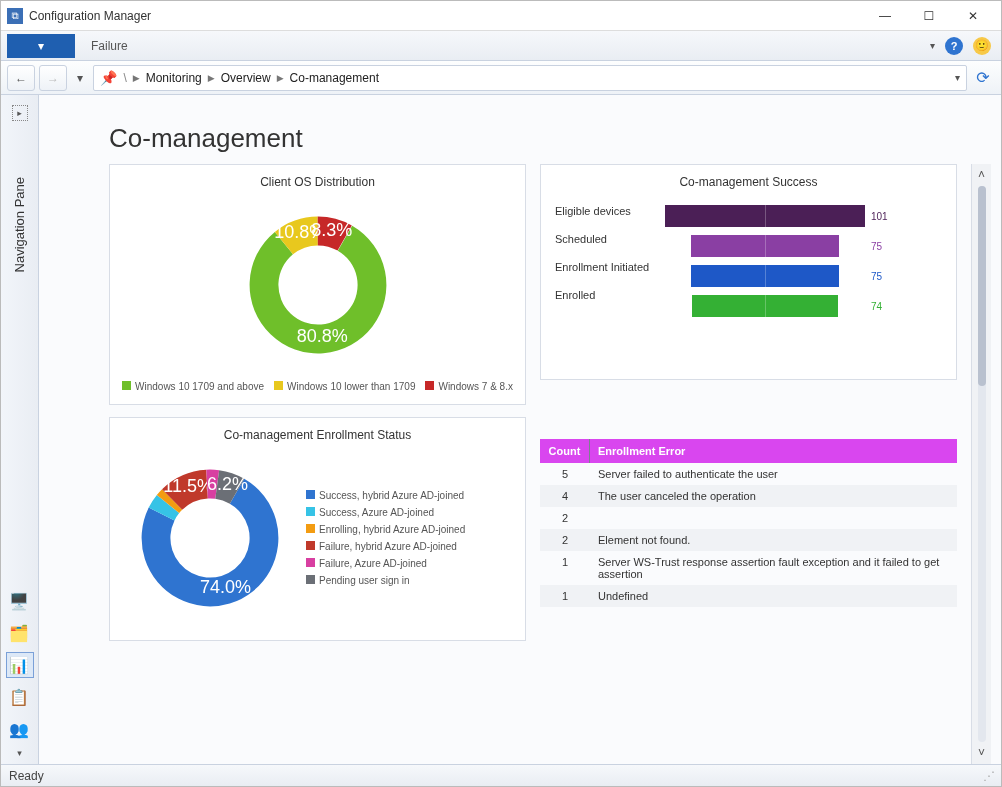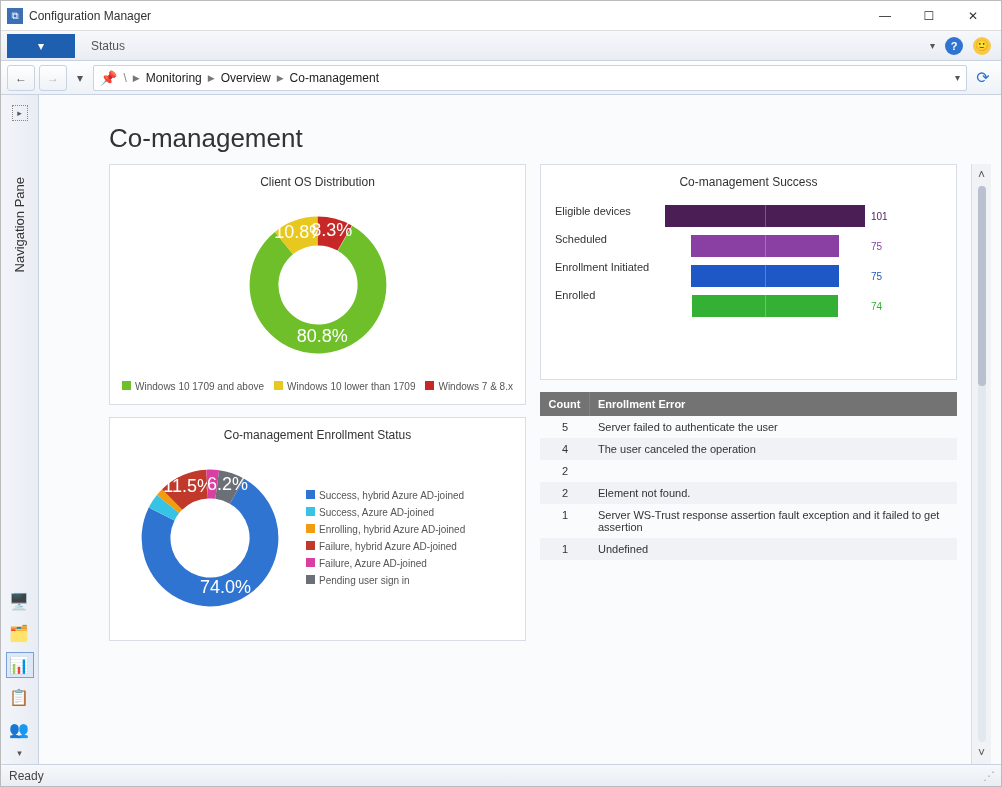--- a/index.html
+++ b/index.html
@@ -146,22 +146,23 @@
   .funnel-card .funnel-body { display:flex; gap:10px; padding:10px 4px; }
   .funnel-labels { display:flex;flex-direction:column;gap:16px;font-size:11px;color:#333;width:100px; }
   .funnel-bars { flex:1; display:flex;flex-direction:column;gap:8px; }
   .fbar-row { display:flex;align-items:center;gap:6px; }
   .fbar { height:22px; position:relative; }
   .fbar .inner-line { position:absolute;top:0;bottom:0;left:50%;width:1px;background:rgba(255,255,255,0.25); }
   .fval { font-size:10px; }
   
   .err-table { font-size:11px; }
   .err-table .thead {
-    display:flex; background:#737373; color:#fff;
+    display:flex; background:#d946ef; color:#fff;
     font-weight:600;
+    margin-top:47px;
   }
   .err-table .thead .c1 { width:50px;padding:6px 8px;border-right:1px solid #7a838d;text-align:center; }
   .err-table .thead .c2 { flex:1;padding:6px 8px; }
   .err-table .trow { display:flex; }
   .err-table .trow:nth-child(even){ background:#f0f2f5; }
   .err-table .trow .c1 { width:50px;padding:5px 8px;text-align:center;color:#333; }
   .err-table .trow .c2 { flex:1;padding:5px 8px;color:#333; }
   
   .scroll-gutter {
     width:20px; background:#f0f2f5; border-left:1px solid #d8dde6;
@@ -189,21 +190,21 @@
     <div class="win-btn">—</div>
     <div class="win-btn">☐</div>
     <div class="win-btn">✕</div>
   </div>
 </div>
 
 <div class="ribbon">
   <div class="menu-drop">
     <span>▾</span>
   </div>
-  <span class="search-label">Status</span>
+  <span class="search-label">Failure</span>
   <div class="rgt">
     <span class="chev-down">▾</span>
     <span class="help-icon">?</span>
     <span class="smiley">🙂</span>
   </div>
 </div>
 
 <div class="navbar">
   <div class="nav-btn">←</div>
   <div class="nav-btn disabled">→</div>

